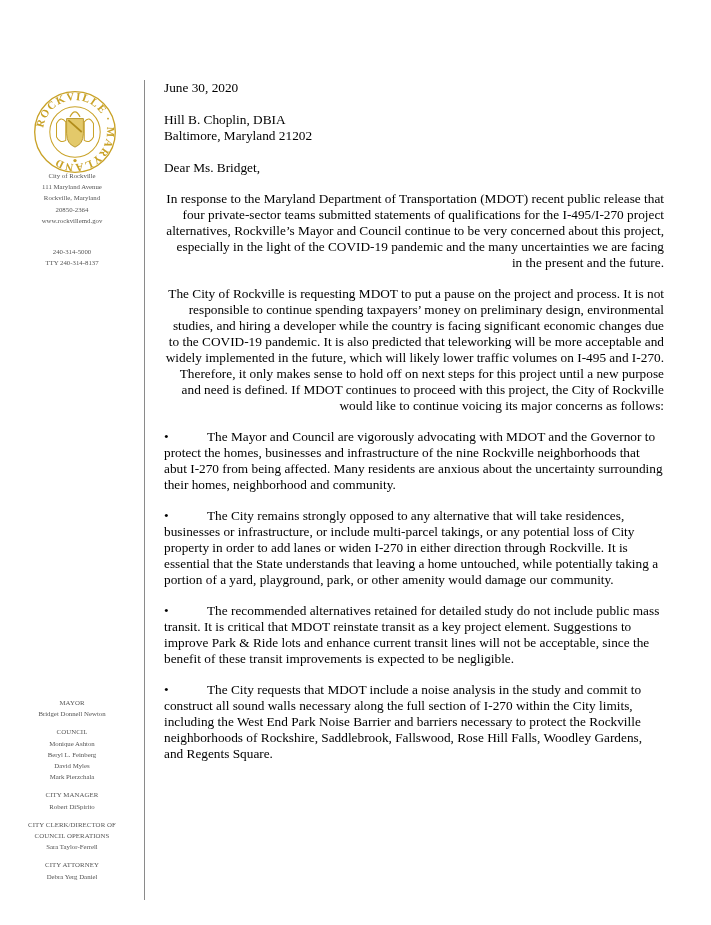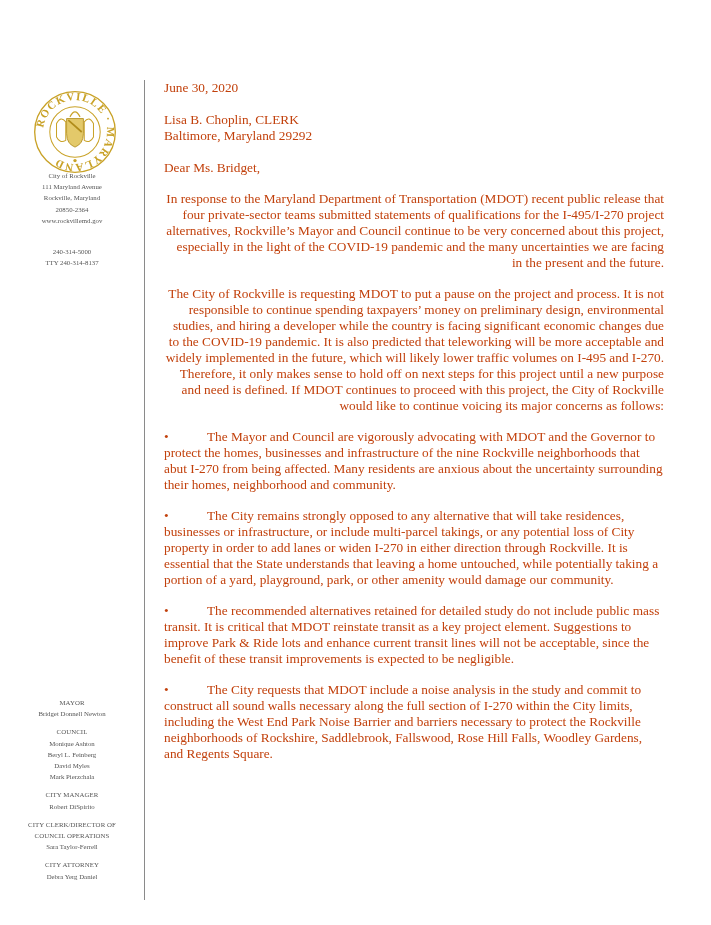--- a/index.html
+++ b/index.html
@@ -9,21 +9,21 @@
   .side-block { position: absolute; left: 0; width: 144px; text-align: center;
     font-family: "Liberation Serif", "DejaVu Serif", serif; font-size: 6.8px; color: #555; line-height: 11.2px; }
   .side-block .line { display: block; white-space: nowrap; }
   .side-block .heading { display: block; white-space: nowrap; letter-spacing: 0.1px; }
   .addr { top: 170px; }
   .phones { top: 246px; }
   .officials { top: 697px; }
   .group { margin-bottom: 7px; }
   .divider { position: absolute; left: 144px; top: 80px; width: 1px; height: 820px; background: #8a8a8a; }
   .letter { position: absolute; left: 164px; top: 80px; width: 500px;
-    font-family: "Liberation Serif", "DejaVu Serif", serif; font-size: 13.3px; line-height: 16px; color: #c2410c; }
+    font-family: "Liberation Serif", "DejaVu Serif", serif; font-size: 13.3px; line-height: 16px; color: #000000; }
   .letter p { margin: 0; }
   .date { margin-bottom: 16px !important; }
   .recipient { margin-bottom: 16px !important; }
   .recipient .line { display: block; }
   .salutation { margin-bottom: 15px !important; }
   .para { margin-bottom: 15px !important; text-align: right; }
   .bullet { margin-bottom: 15px !important; font-family: Liberation Serif, serif; }
   .bullet-mark { display: inline-block; width: 43px; }
 </style>
 </head>
@@ -90,22 +90,22 @@
     </div>
   </div>
 </div>
 
 <div class="divider"></div>
 
 <div class="letter">
   <p class="date">June 30, 2020</p>
 
   <p class="recipient">
-    <span class="line">Lisa B. Choplin, CLERK</span>
-    <span class="line">Baltimore, Maryland 29292</span>
+    <span class="line">Hill B. Choplin, DBIA</span>
+    <span class="line">Baltimore, Maryland 21202</span>
   </p>
 
   <p class="salutation">Dear Ms. Bridget,</p>
 
   <p class="para">In response to the Maryland Department of Transportation (MDOT) recent public release that four private-sector teams submitted statements of qualifications for the I-495/I-270 project alternatives, Rockville’s Mayor and Council continue to be very concerned about this project, especially in the light of the COVID-19 pandemic and the many uncertainties we are facing in the present and the future.</p>
   <p class="para">The City of Rockville is requesting MDOT to put a pause on the project and process.  It is not responsible to continue spending taxpayers’ money on preliminary design, environmental studies, and hiring a developer while the country is facing significant economic changes due to the COVID-19 pandemic.  It is also predicted that teleworking will be more acceptable and widely implemented in the future, which will likely lower traffic volumes on I-495 and I-270.  Therefore, it only makes sense to hold off on next steps for this project until a new purpose and need is defined. If MDOT continues to proceed with this project, the City of Rockville would like to continue voicing its major concerns as follows:</p>
 
   <p class="bullet"><span class="bullet-mark">•</span><span>The Mayor and Council are vigorously advocating with MDOT and the Governor to protect the homes, businesses and infrastructure of the nine Rockville neighborhoods that abut I-270 from being affected.  Many residents are anxious about the uncertainty surrounding their homes, neighborhood and community.</span></p>
   <p class="bullet"><span class="bullet-mark">•</span><span>The City remains strongly opposed to any alternative that will take residences, businesses or infrastructure, or include multi-parcel takings, or any potential loss of City property in order to add lanes or widen I-270 in either direction through Rockville.  It is essential that the State understands that leaving a home untouched, while potentially taking a portion of a yard, playground, park, or other amenity would damage our community.</span></p>
   <p class="bullet"><span class="bullet-mark">•</span><span>The recommended alternatives retained for detailed study do not include public mass transit. It is critical that MDOT reinstate transit as a key project element. Suggestions to improve Park &amp; Ride lots and enhance current transit lines will not be acceptable, since the benefit of these transit improvements is expected to be negligible.</span></p>

